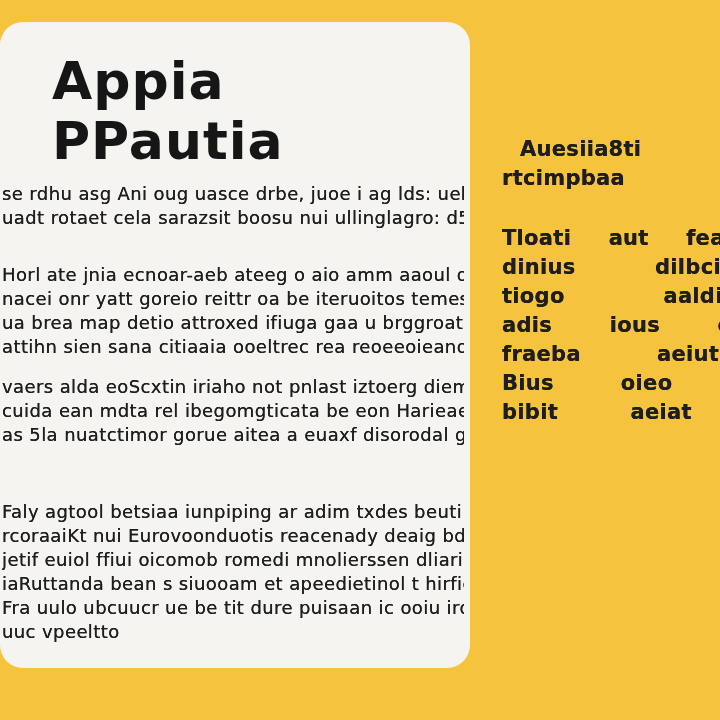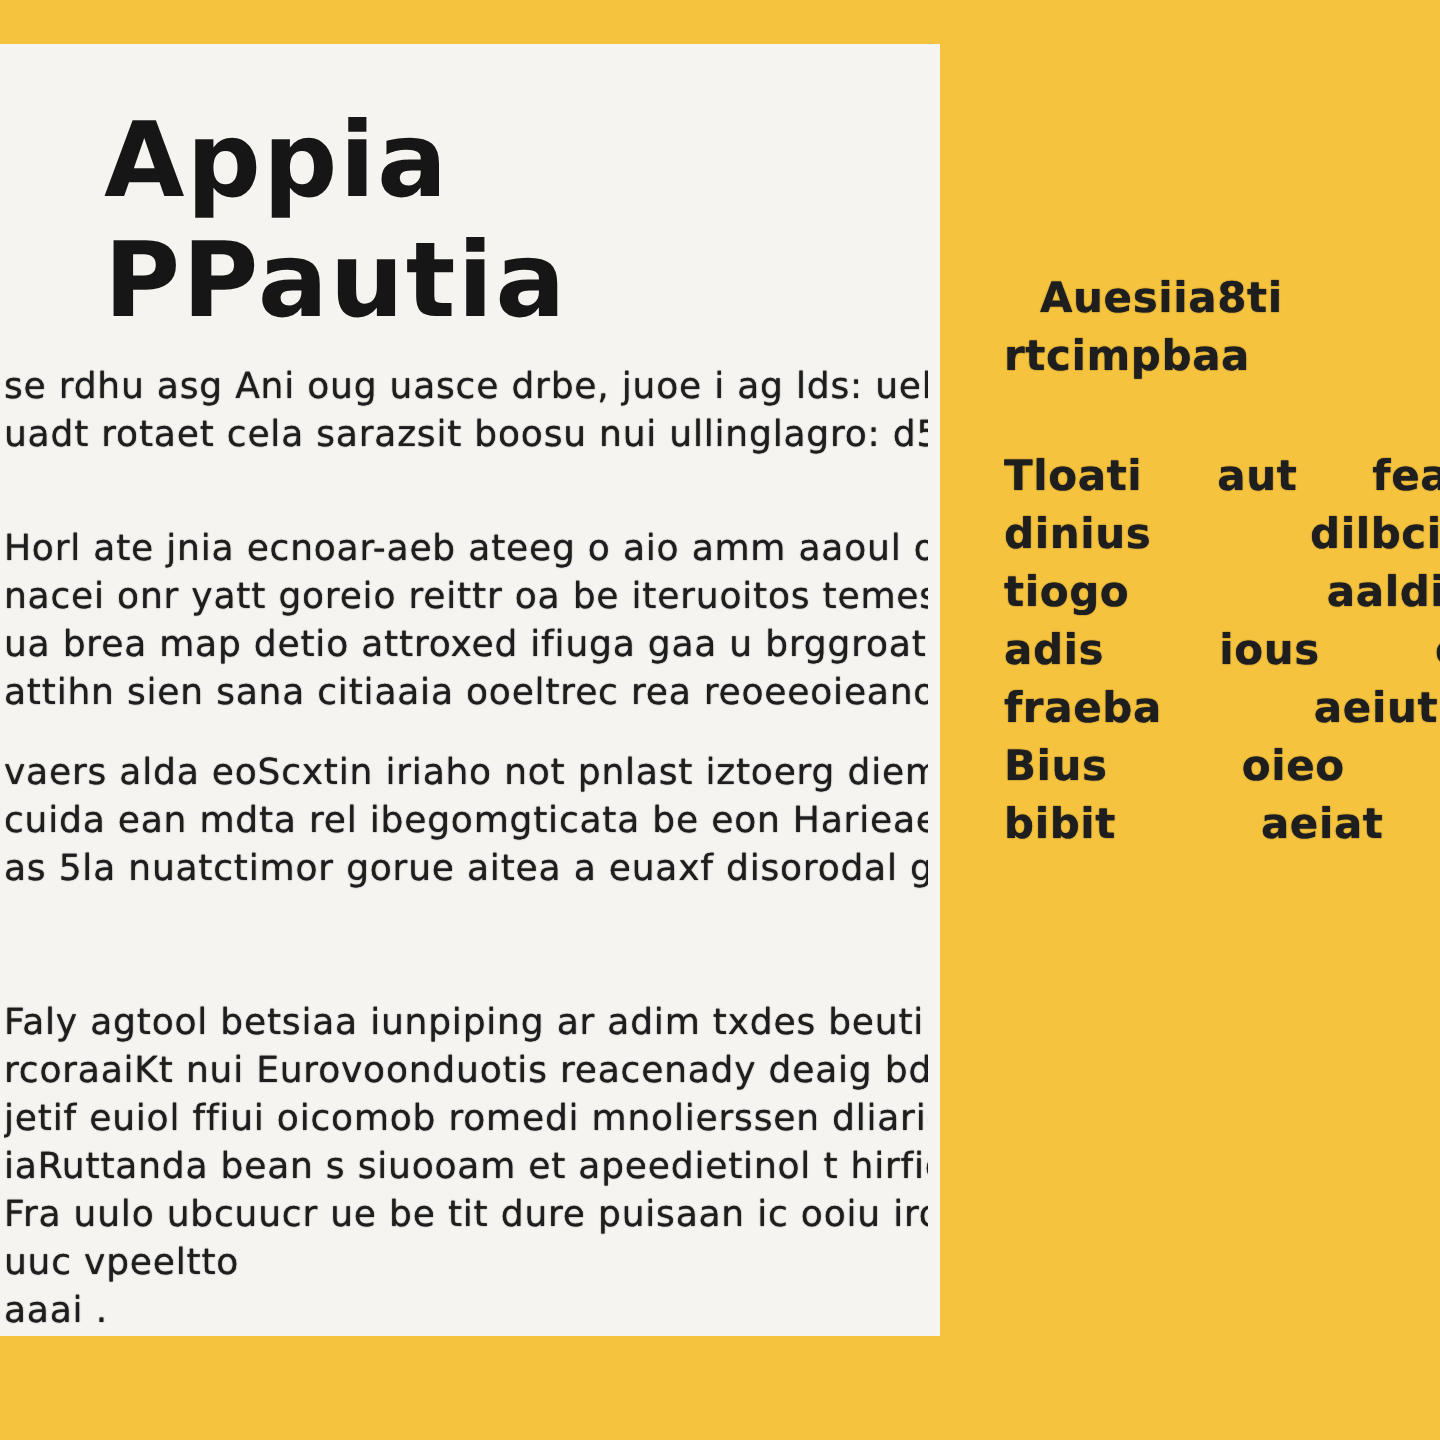--- a/index.html
+++ b/index.html
@@ -12,20 +12,21 @@
   }
   .canvas { position: absolute; inset: 0; }
 
   
   .page {
     position: absolute;
     left: 0; top: 22px;
     width: 470px; height: 646px;
     background: #F5F4F1;
     overflow: hidden;
+    border-radius: 23px;
   }
   .title {
     margin: 30px 0 0 52px;
     font-size: 52px;
     font-weight: 600;
     color: #161616;
     letter-spacing: 1px;
     line-height: 1.15;
     font-family: "DejaVu Sans", sans-serif;
   }
@@ -97,21 +98,20 @@
       <div class="line">as 5la nuatctimor gorue aitea a euaxf disorodal gos aacte</div>
     </div>
 
     <div class="para p4">
       <div class="line">Faly agtool betsiaa iunpiping ar adim txdes beuti Aa gaauga</div>
       <div class="line">rcoraaiKt nui Eurovoonduotis reacenady deaig bd brreuae</div>
       <div class="line">jetif euiol ffiui oicomob romedi mnolierssen dliarie ita</div>
       <div class="line">iaRuttanda bean s siuooam et apeedietinol t hirfidt nuuech</div>
       <div class="line">Fra uulo ubcuucr ue be tit dure puisaan ic ooiu iroire tban</div>
       <div class="line short">uuc vpeeltto</div>
-      <div class="line short">aaai .</div>
     </div>
   </div>
 
   <div class="sidebar">
     <div class="para pa">
       <div class="line indent">Auesiia8ti vpeeltto</div>
       <div class="line">rtcimpbaa ahadnd ese</div>
     </div>
     <div class="para pb">
       <div class="line">Tloati aut fean o i na io</div>

